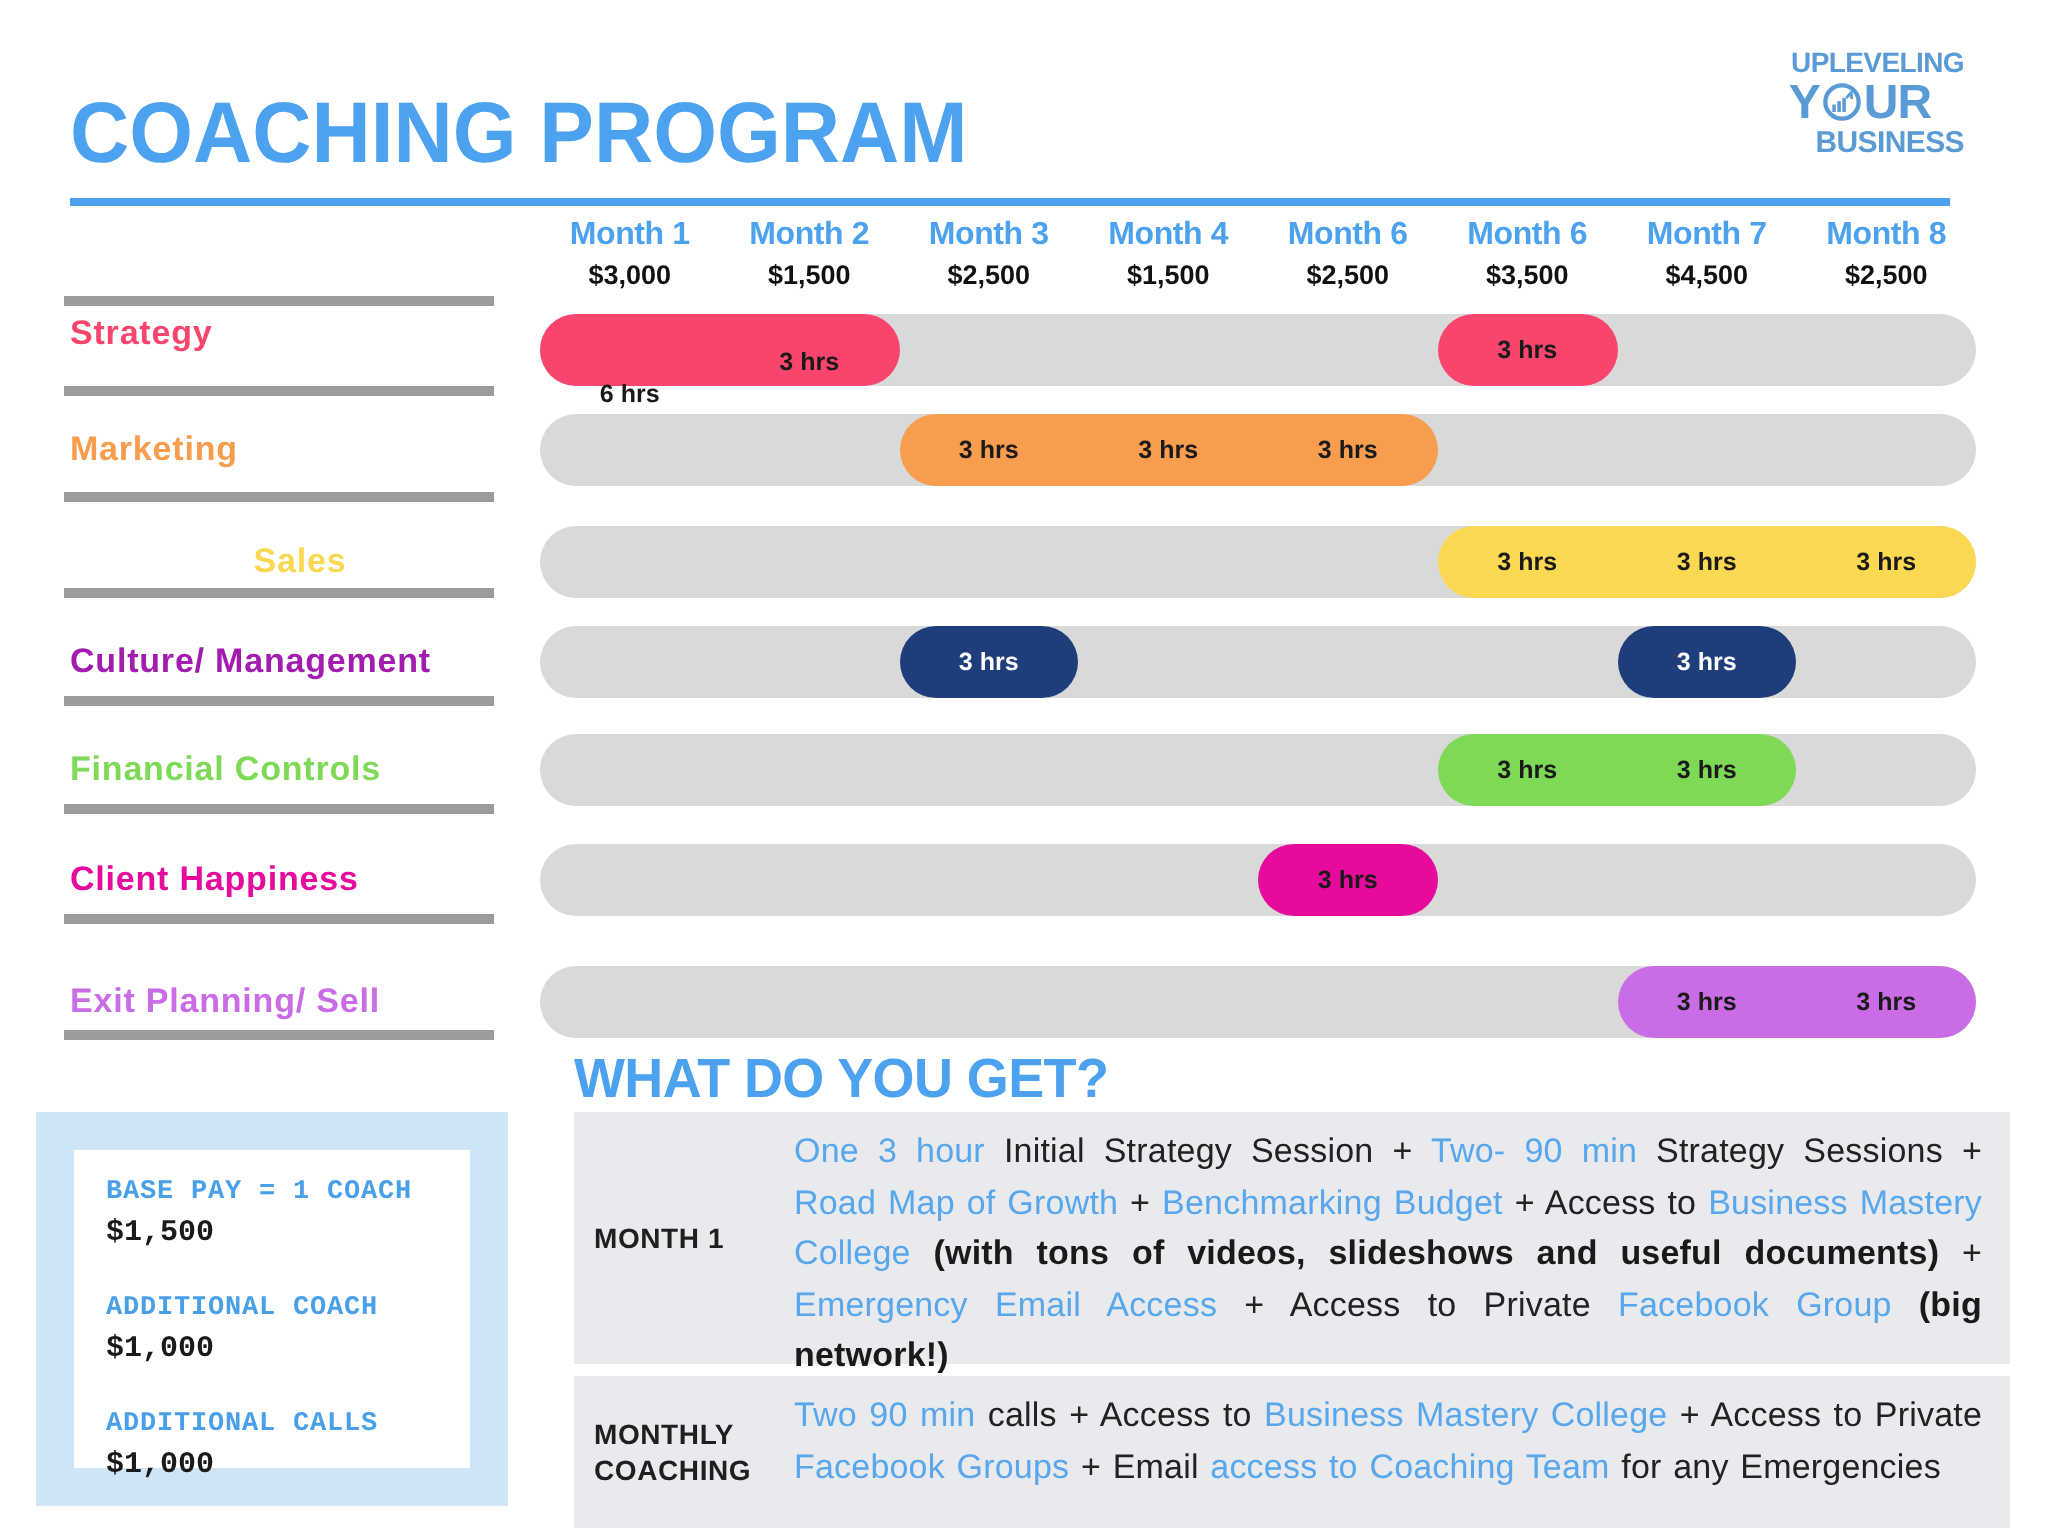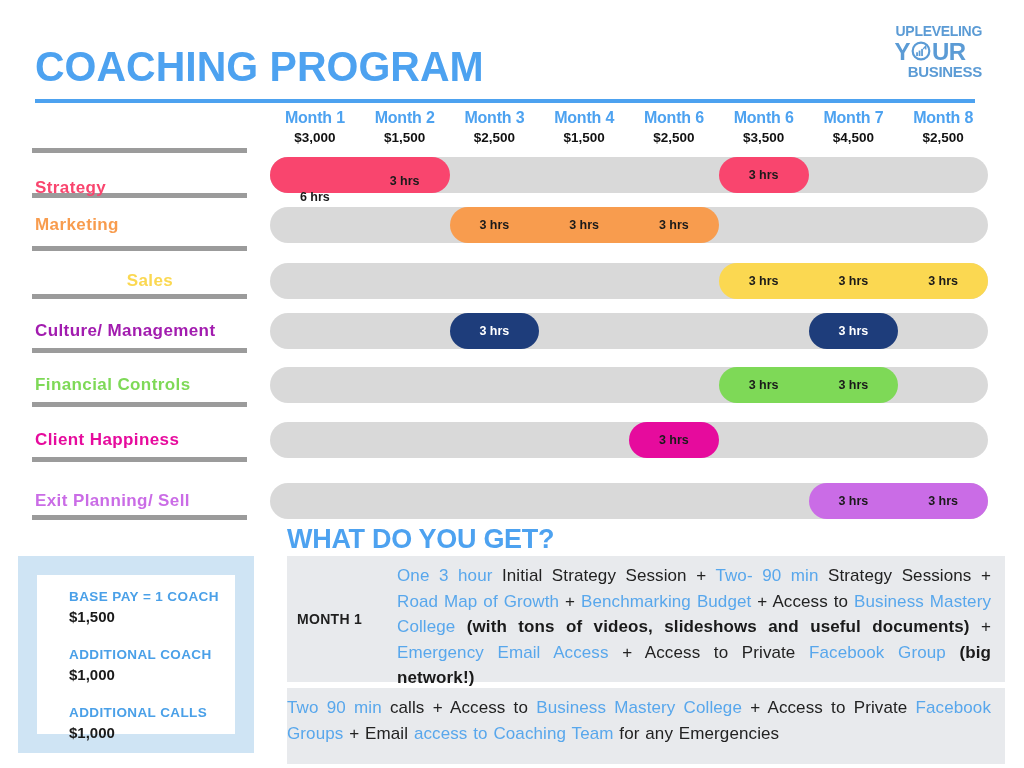--- a/index.html
+++ b/index.html
@@ -25,21 +25,21 @@
     grid-template-columns:repeat(8,1fr);text-align:center;
   }
   .month-name{color:var(--accent);font-weight:bold;font-size:16px;line-height:19px;letter-spacing:-0.2px;}
   .month-price{color:#111111;font-weight:bold;font-size:13.5px;line-height:16px;margin-top:3px;}
   .divider{position:absolute;left:32px;width:215px;height:5px;background:var(--divider);}
   .row-label{position:absolute;left:35px;width:230px;font-size:17px;font-weight:bold;letter-spacing:0.4px;line-height:22px;white-space:nowrap;}
   .track{position:absolute;left:270px;width:718px;height:36px;background:var(--track);border-radius:18px;}
   .segment{position:absolute;height:36px;border-radius:18px;display:grid;align-items:center;}
   .seg-label{text-align:center;font-size:12.5px;font-weight:bold;color:#1a1a1a;white-space:nowrap;}
   .pricing-box{position:absolute;left:18px;top:556px;width:236px;height:197px;background:var(--boxblue);}
-  .pricing-inner{position:absolute;left:19px;top:19px;right:19px;bottom:19px;background:#ffffff;padding:13px 0 0 32px;box-sizing:border-box;}
+  .pricing-inner{position:absolute;left:19px;top:19px;right:19px;bottom:19px;background:#ffffff;padding:13px 0 0 16px;box-sizing:border-box;font-family:Liberation Mono, monospace;}
   .pricing-item{margin-bottom:20px;}
   .pricing-label{color:#4aa0e8;font-weight:bold;font-size:13.5px;letter-spacing:0.4px;line-height:17px;}
   .pricing-value{color:#1a1a1a;font-weight:bold;font-size:15px;line-height:19px;margin-top:2px;}
   .benefits-heading{
     position:absolute;left:287px;top:524px;font-size:27px;font-weight:bold;color:var(--accent);
     letter-spacing:-0.3px;transform:scaleY(1.02);transform-origin:left top;white-space:nowrap;
   }
   .benefit-block{position:absolute;left:287px;width:718px;background:var(--panel);display:flex;box-sizing:border-box;}
   .benefit-label{
     flex:0 0 110px;display:flex;align-items:center;padding-left:10px;box-sizing:border-box;
@@ -113,21 +113,21 @@
 
   <div id="gantt">
       <div class="divider" style="top: 148px;"></div>
       <div class="divider" style="top: 193px;"></div>
       <div class="divider" style="top: 246px;"></div>
       <div class="divider" style="top: 294px;"></div>
       <div class="divider" style="top: 348px;"></div>
       <div class="divider" style="top: 402px;"></div>
       <div class="divider" style="top: 457px;"></div>
       <div class="divider" style="top: 515px;"></div>
-      <div class="row-label" style="top: 177px; color: rgb(249, 69, 110);">Strategy</div>
+      <div class="row-label" style="top: 156px; color: rgb(249, 69, 110);">Strategy</div>
       <div class="track" style="top: 157px;"></div>
       <div class="segment" style="top: 157px; left: 270px; width: 179.5px; background: rgb(249, 69, 110); grid-template-columns: repeat(2, 1fr);">
         <span class="seg-label" style="color: rgb(26, 26, 26); margin-top: 33px;">6 hrs</span>
         <span class="seg-label" style="color: rgb(26, 26, 26);">3 hrs</span>
       </div>
       <div class="segment" style="top: 157px; left: 718.75px; width: 89.75px; background: rgb(249, 69, 110); grid-template-columns: repeat(1, 1fr);">
         <span class="seg-label" style="color: rgb(26, 26, 26);">3 hrs</span>
       </div>
       <div class="row-label" style="top: 214px; color: rgb(248, 156, 78);">Marketing</div>
       <div class="track" style="top: 207px;"></div>
@@ -187,17 +187,18 @@
       </div>
   </div>
 
   <div class="benefits-heading">WHAT DO YOU GET?</div>
   <div id="benefits">
       <div class="benefit-block" style="top: 556px; height: 126px;">
         <div class="benefit-label">MONTH 1</div>
         <div class="benefit-text"><span class="run-blue">One 3 hour </span><span class="run-plain">Initial Strategy Session + </span><span class="run-blue">Two- 90 min </span><span class="run-plain">Strategy Sessions + </span><span class="run-blue">Road Map of Growth</span><span class="run-plain"> + </span><span class="run-blue">Benchmarking Budget</span><span class="run-plain"> + Access to </span><span class="run-blue">Business Mastery College</span><span class="run-plain"> </span><span class="run-bold">(with tons of videos, slideshows and useful documents)</span><span class="run-plain"> + </span><span class="run-blue">Emergency Email Access</span><span class="run-plain"> + Access to Private </span><span class="run-blue">Facebook Group </span><span class="run-bold">(big network!)</span></div>
       </div>
       <div class="benefit-block" style="top: 688px; height: 76px;">
+        <div class="benefit-label">MONTHLY COACHING</div>
         <div class="benefit-text"><span class="run-blue">Two 90 min </span><span class="run-plain">calls + Access to </span><span class="run-blue">Business Mastery College</span><span class="run-plain"> +  Access to Private </span><span class="run-blue">Facebook Groups</span><span class="run-plain"> + Email </span><span class="run-blue">access to Coaching Team</span><span class="run-plain"> for any Emergencies</span></div>
       </div>
     </div>
 
 </div>
 
 </body></html>

